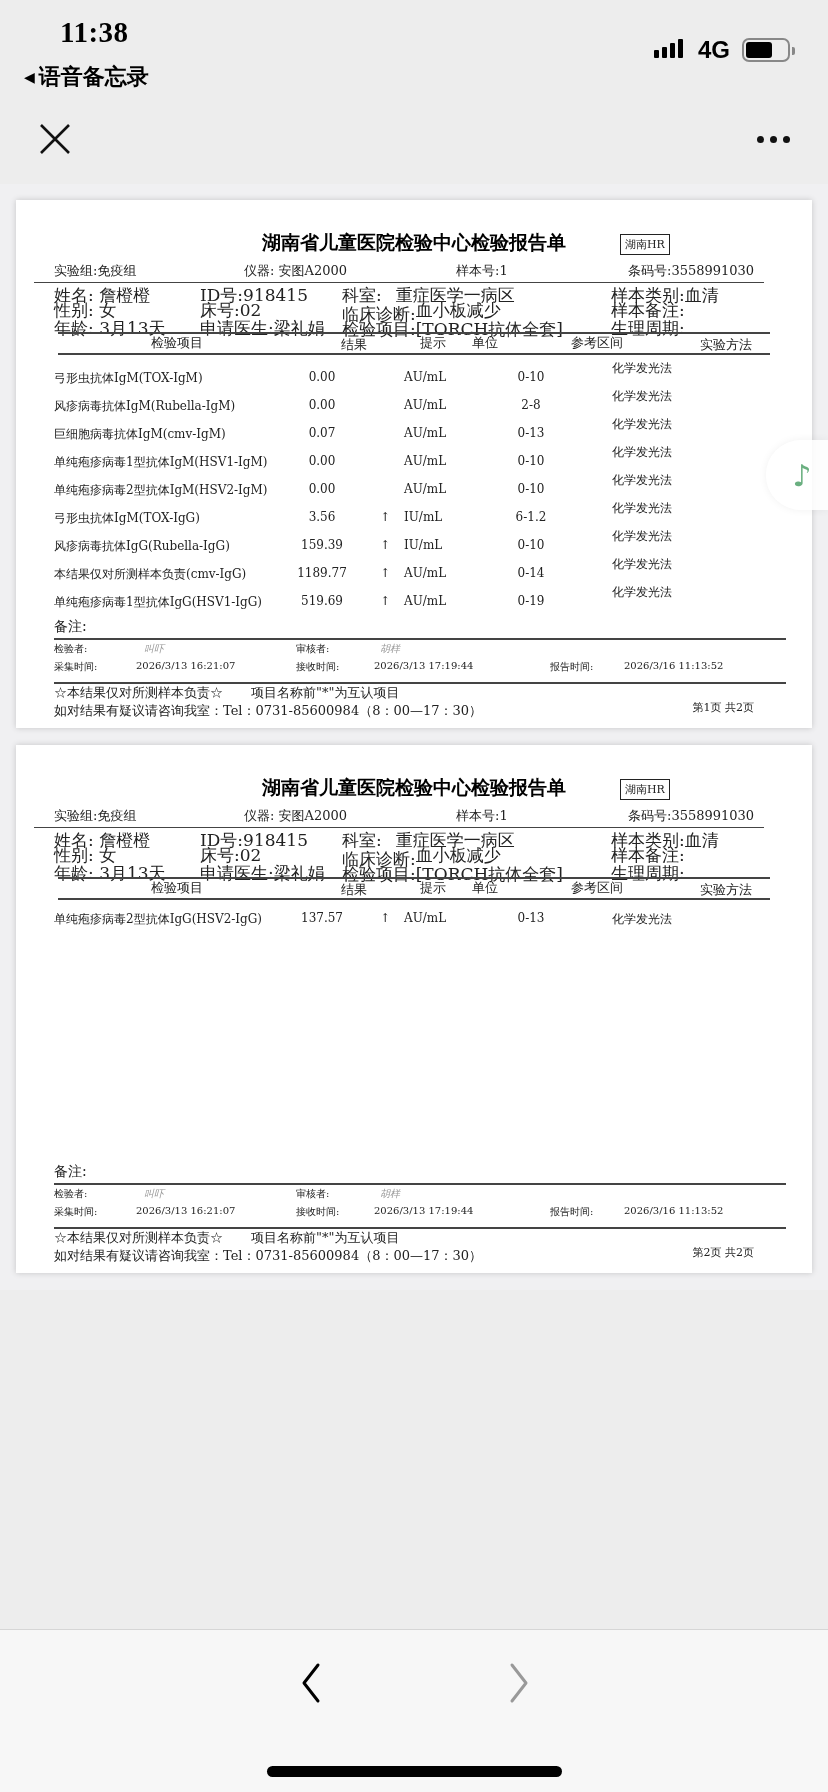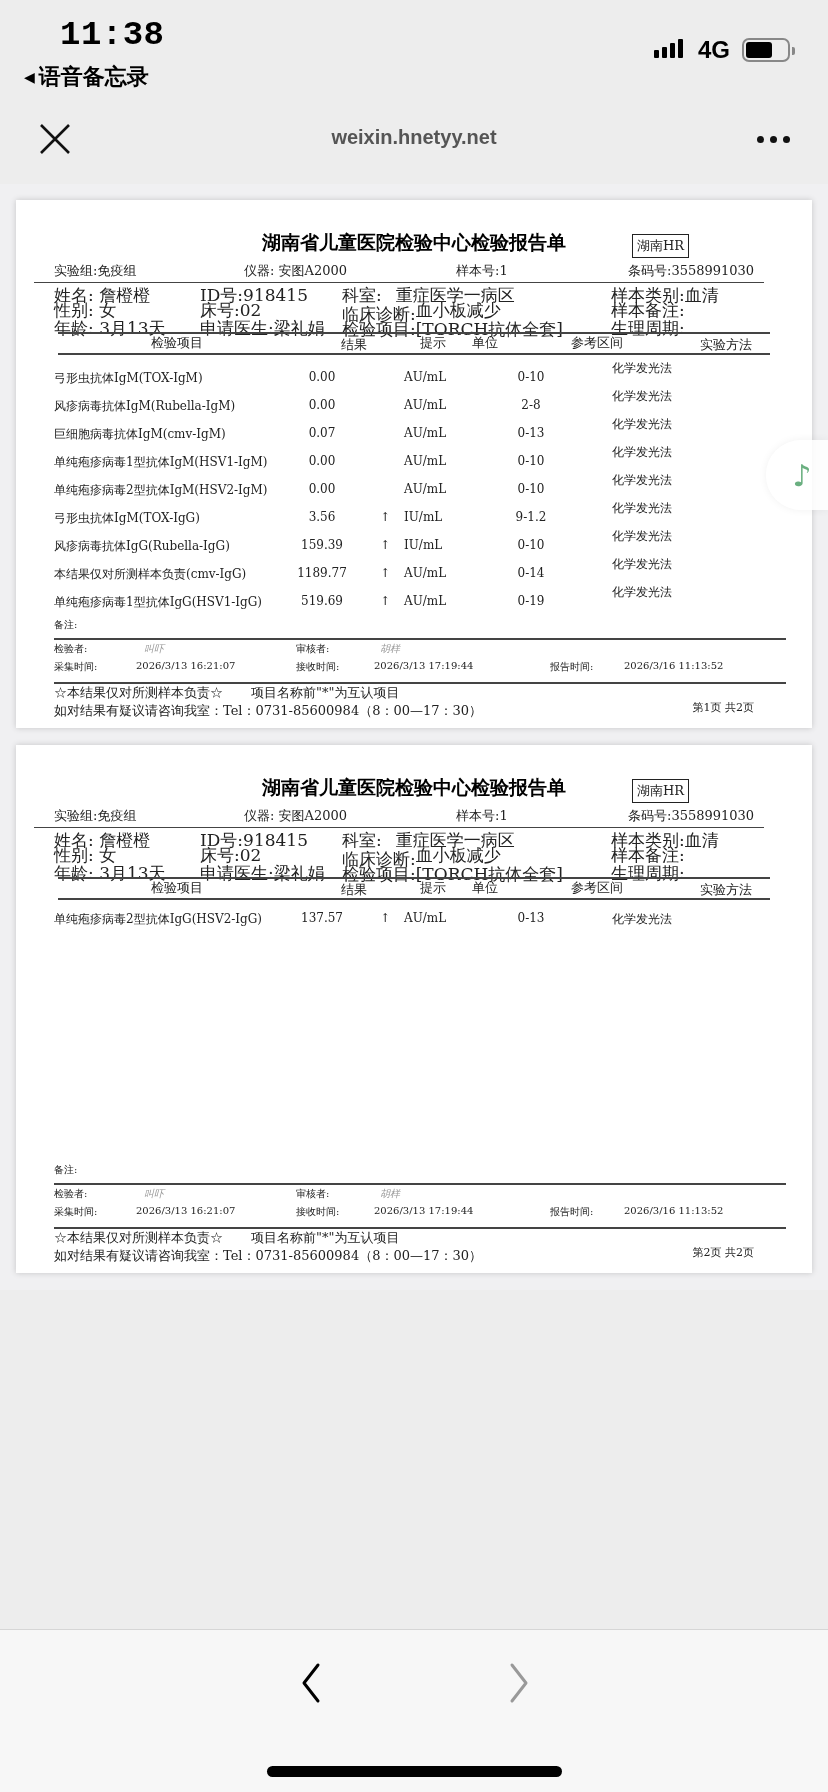--- a/index.html
+++ b/index.html
@@ -1,21 +1,21 @@
 <!DOCTYPE html>
 <html><head>
 <meta charset="utf-8">
 <style>
   * { box-sizing: border-box; margin: 0; padding: 0; }
   html, body { width: 828px; height: 1792px; overflow: hidden; }
   body { background: #ededed; font-family: "DejaVu Sans", "Liberation Sans", sans-serif; position: relative; }
 
   
   .status-bar { position: absolute; top: 0; left: 0; width: 828px; height: 100px; }
-  .time { position: absolute; left: 60px; top: 16px; font-size: 34px; font-weight: bold; color: #000; font-family: Liberation Mono, monospace; letter-spacing: 0.5px; }
+  .time { position: absolute; left: 60px; top: 16px; font-size: 29px; font-weight: bold; color: #000; font-family: Liberation Serif, serif; letter-spacing: 0.5px; }
   .back-app { position: absolute; left: 24px; top: 62px; font-size: 22px; font-weight: bold; color: #000; display: flex; align-items: center; gap: 4px; }
   .back-app .tri { font-size: 14px; }
   .signal { position: absolute; left: 654px; top: 36px; display: flex; align-items: flex-end; gap: 3px; height: 22px; }
   .signal span { width: 5px; background: #000; border-radius: 1px; }
   .net { position: absolute; left: 698px; top: 36px; font-size: 24px; font-weight: bold; font-family: "Liberation Sans", sans-serif; }
   .battery { position: absolute; left: 742px; top: 38px; width: 48px; height: 24px; border: 2px solid #888; border-radius: 7px; padding: 2px; }
   .battery .fill { width: 26px; height: 100%; background: #000; border-radius: 3px; }
   .battery .tip { position: absolute; right: -7px; top: 7px; width: 3px; height: 8px; background: #888; border-radius: 0 2px 2px 0; }
 
   
@@ -25,40 +25,40 @@
   .more-btn { position: absolute; right: 38px; top: 36px; display: flex; gap: 6px; cursor: pointer; }
   .more-btn span { width: 7px; height: 7px; border-radius: 50%; background: #111; }
 
   
   .content { position: absolute; top: 184px; left: 0; width: 828px; height: 1106px; background: #f0f0f2; }
   .page { position: absolute; left: 16px; width: 796px; background: #fff; box-shadow: 0 0 6px rgba(0,0,0,0.18); font-family: "DejaVu Serif", "Liberation Serif", serif; color: #222; }
   .page1 { top: 16px; height: 528px; }
   .page2 { top: 561px; height: 528px; }
 
   .rp-title { position: absolute; top: 30px; left: 0; width: 100%; text-align: center; font-size: 19px; font-weight: bold; color: #000; font-family: "DejaVu Sans", sans-serif; }
-  .rp-tag { position: absolute; top: 34px; left: 604px; border: 1px solid #222; font-size: 13px; padding: 2px 4px; margin-left: 12px; }
+  .rp-tag { position: absolute; top: 34px; left: 604px; border: 1px solid #222; font-size: 11px; padding: 2px 4px; }
 
   .row1 { position: absolute; top: 62px; left: 0; width: 100%; font-size: 13px; }
   .row1 span { position: absolute; white-space: nowrap; }
   .hr { position: absolute; height: 0; border-top: 2px solid #444; }
   .hr.thin { border-top-width: 1px; }
 
   .info { position: absolute; font-size: 17px; line-height: 15px; white-space: nowrap; }
 
   .th { position: absolute; font-size: 13px; white-space: nowrap; }
   .tr { position: absolute; left: 0; width: 100%; height: 28px; font-size: 12px; }
   .tr span { position: absolute; white-space: nowrap; top: 8px; }
   .c-name { left: 38px; }
   .c-res { left: 266px; width: 80px; text-align: center; }
   .c-flag { left: 354px; width: 30px; text-align: center; }
   .c-unit { left: 388px; }
   .c-ref { left: 470px; width: 90px; text-align: center; }
   .c-meth { left: 596px; }
 
-  .remark { position: absolute; left: 38px; font-size: 10px; }
+  .remark { position: absolute; left: 38px; font-size: 14px; }
   .sig-row { position: absolute; left: 0; width: 100%; font-size: 10px; }
   .sig-row span { position: absolute; white-space: nowrap; }
   .sig { color: #999; font-style: italic; font-size: 10px; }
   .foot { position: absolute; left: 38px; font-size: 13px; line-height: 18px; white-space: nowrap; }
   .pageno { position: absolute; right: 58px; font-size: 11px; }
 
   
   .music-float { position: absolute; left: 766px; top: 440px; width: 62px; height: 70px; background: rgba(255,255,255,0.85); border-radius: 35px 0 0 35px; box-shadow: 0 0 8px rgba(0,0,0,0.06); display: flex; align-items: center; justify-content: center; cursor: pointer; }
   .music-float .note { color: #6aaf80; font-size: 30px; margin-left: 10px; }
 
@@ -90,21 +90,20 @@
       <div class="tip"></div>
     </div>
 </div>
 
 <div class="nav-bar">
   <div class="close-btn">
     <svg width="34" height="34" viewBox="0 0 34 34">
         <path d="M3 3 L31 31 M31 3 L3 31" stroke="#111" stroke-width="2.6" fill="none"></path>
       </svg>
   </div>
-  <div class="url">weixin.hnetyy.net</div>
   <div class="more-btn">
     <span></span>
       <span></span>
       <span></span>
   </div>
 </div>
 
 <div class="content">
 
   <div class="page page1">
@@ -185,21 +184,21 @@
           <span class="c-flag"></span>
           <span class="c-unit">AU/mL</span>
           <span class="c-ref">0-10</span>
           <span class="c-meth" style="top:-2px">化学发光法</span>
       </div>
       <div class="tr" style="top:302px">
         <span class="c-name">弓形虫抗体IgM(TOX-IgG)</span>
           <span class="c-res">3.56</span>
           <span class="c-flag">↑</span>
           <span class="c-unit">IU/mL</span>
-          <span class="c-ref">9-1.2</span>
+          <span class="c-ref">6-1.2</span>
           <span class="c-meth" style="top:-2px">化学发光法</span>
       </div>
       <div class="tr" style="top:330px">
         <span class="c-name">风疹病毒抗体IgG(Rubella-IgG)</span>
           <span class="c-res">159.39</span>
           <span class="c-flag">↑</span>
           <span class="c-unit">IU/mL</span>
           <span class="c-ref">0-10</span>
           <span class="c-meth" style="top:-2px">化学发光法</span>
       </div>

